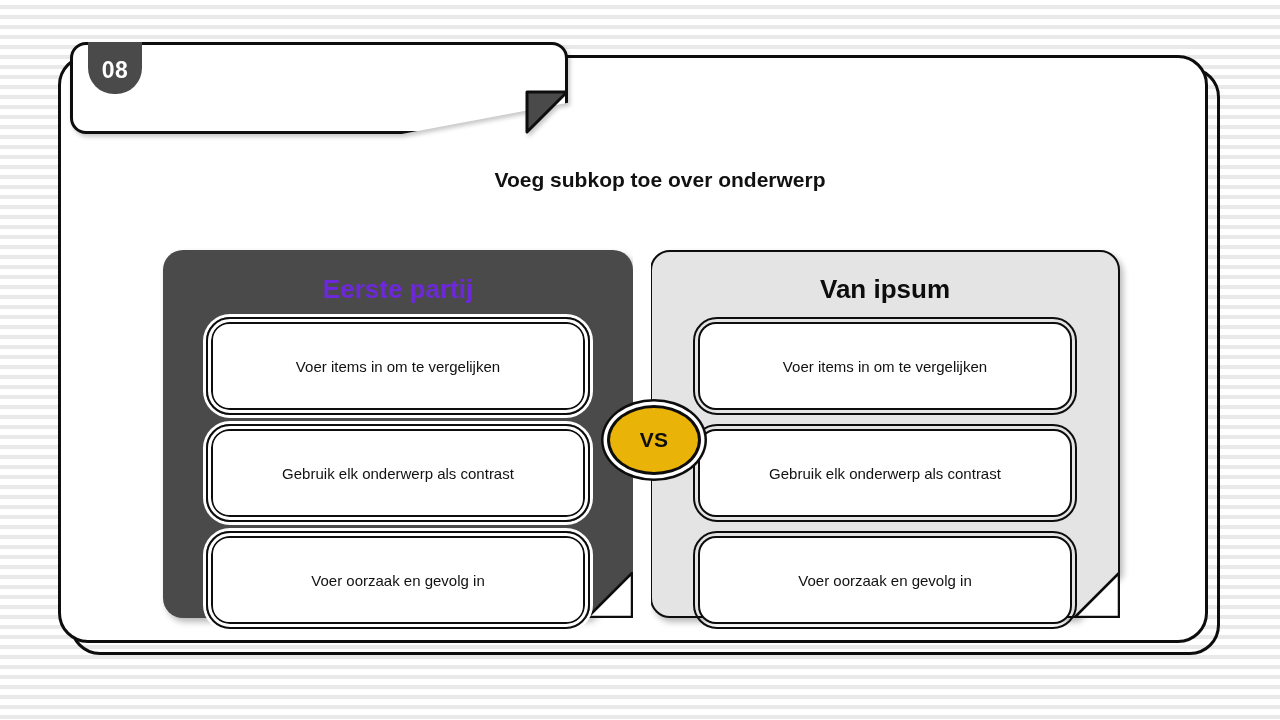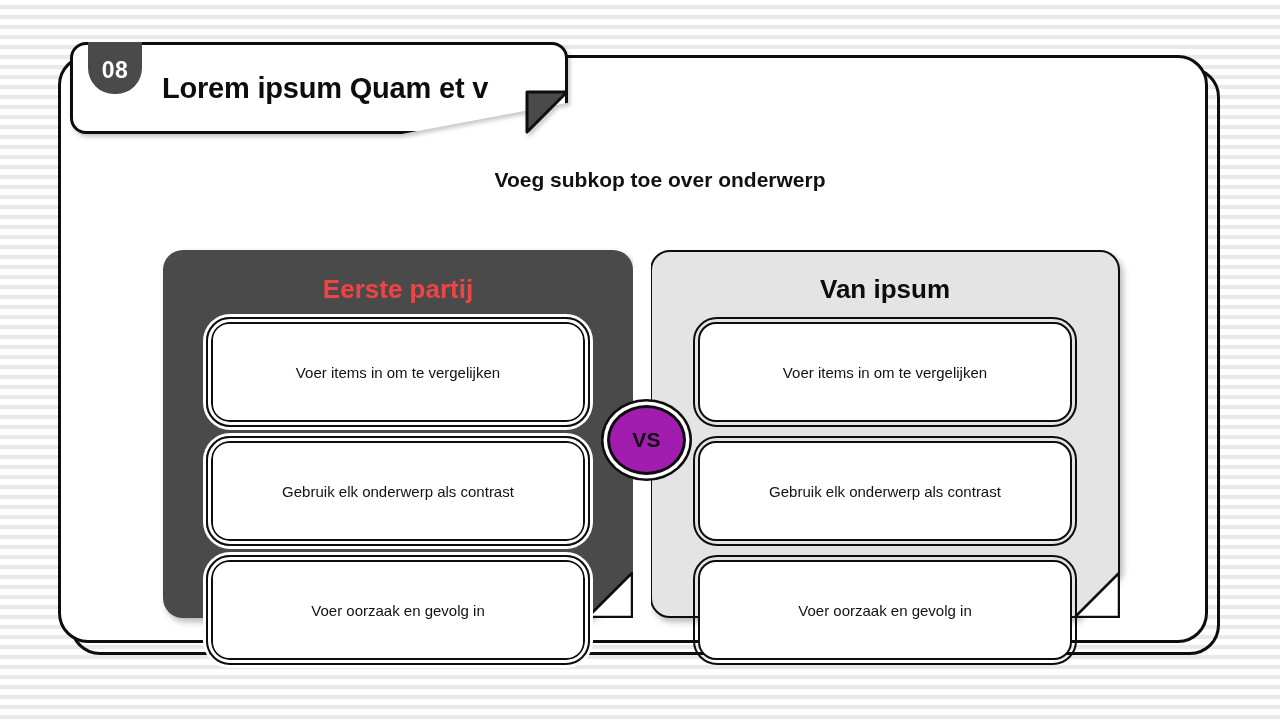--- a/index.html
+++ b/index.html
@@ -172,34 +172,34 @@
   .panel-title {
     position: absolute;
     left: 0;
     top: 24px;
     width: 100%;
     text-align: center;
     font-size: 26px;
     font-weight: bold;
     z-index: 6;
   }
-  #panel-left .panel-title  { color: #ef4444; }
+  #panel-left .panel-title  { color: #6d28d9; }
   #panel-right .panel-title { color: #0d0d0d; }
 
   .items {
     position: absolute;
     left: 48px;
     top: 72px;
     width: 374px;
     z-index: 6;
   }
 
   .item-card {
     position: relative;
-    height: 100px;
+    height: 88px;
     margin-bottom: 19px;
     background: #ffffff;
     border: 2.5px solid #0d0d0d;
     border-radius: 18px;
     display: flex;
     align-items: center;
     justify-content: center;
     font-size: 15px;
     color: #111111;
   }
@@ -218,25 +218,25 @@
   #panel-left .item-card::before  { box-shadow: 0 0 0 3px #ffffff inset, 0 0 0 3px #ffffff; }
   #panel-left .item-card { box-shadow: 0 0 0 4px #ffffff; }
 
   .items .item-card:last-child { margin-bottom: 0; }
 
   
   #vs-badge {
     position: absolute;
     left: 607px;
     top: 405px;
-    width: 79px;
+    width: 94px;
     height: 70px;
     z-index: 30;
     border-radius: 50%;
-    background: #a21caf;
+    background: #eab308;
     border: 3px solid #0d0d0d;
     display: flex;
     align-items: center;
     justify-content: center;
     box-shadow: 0 0 0 3.5px #ffffff, 0 0 0 6px #0d0d0d;
   }
   #vs-label {
     font-size: 21px;
     font-weight: bold;
     color: #0d0d0d;
@@ -263,21 +263,20 @@
 
 <div id="title-bar-wrap">
   <div id="title-bar"></div>
   <svg width="540" height="140" style="position:absolute;left:0;top:0;z-index:22;pointer-events:none">
     <polygon points="498,61 498,134 510,134 540,104 540,92 507,92" fill="none"></polygon>
     <polygon points="499,92 539,92 499,132" fill="#4a4a4a" stroke="#0d0d0d" stroke-width="3" stroke-linejoin="round"></polygon>
   </svg>
   <div class="badge">
     <span class="badge-num">08</span>
   </div>
-  <div class="title-text">Lorem ipsum Quam et v</div>
 </div>
 
 <div id="subtitle">Voeg subkop toe over onderwerp</div>
 
 <div id="vs-bridge"></div>
 
 <div class="panel" id="panel-left">
   <div class="panel-shadow">
     <div class="panel-body"></div>
   </div>

